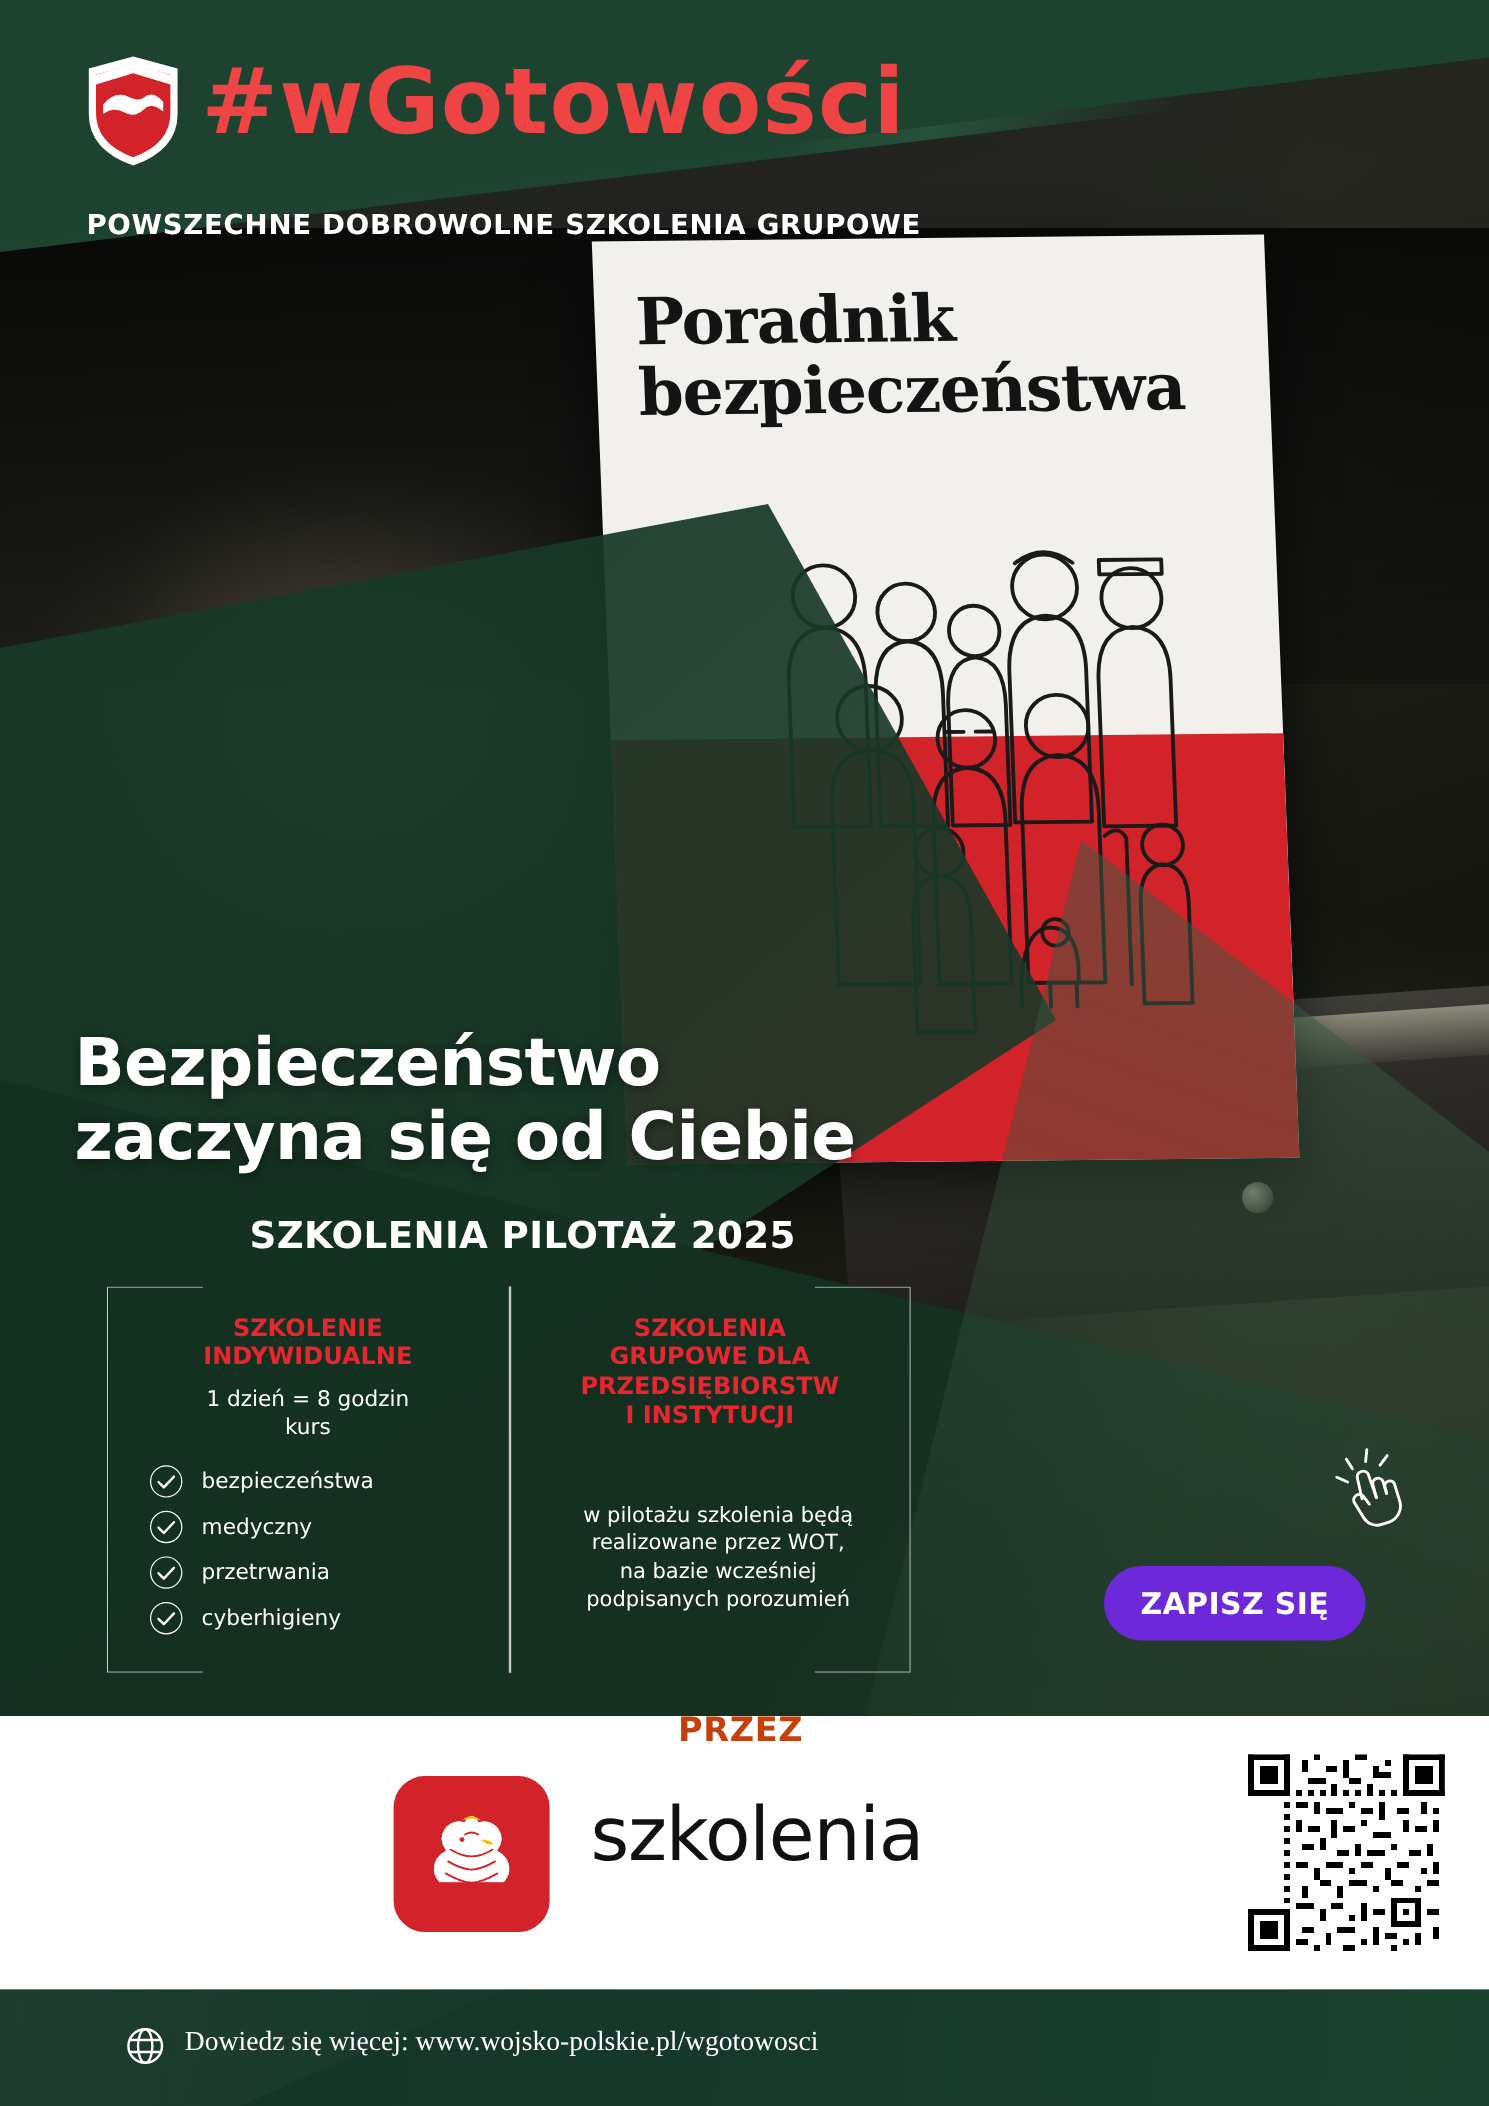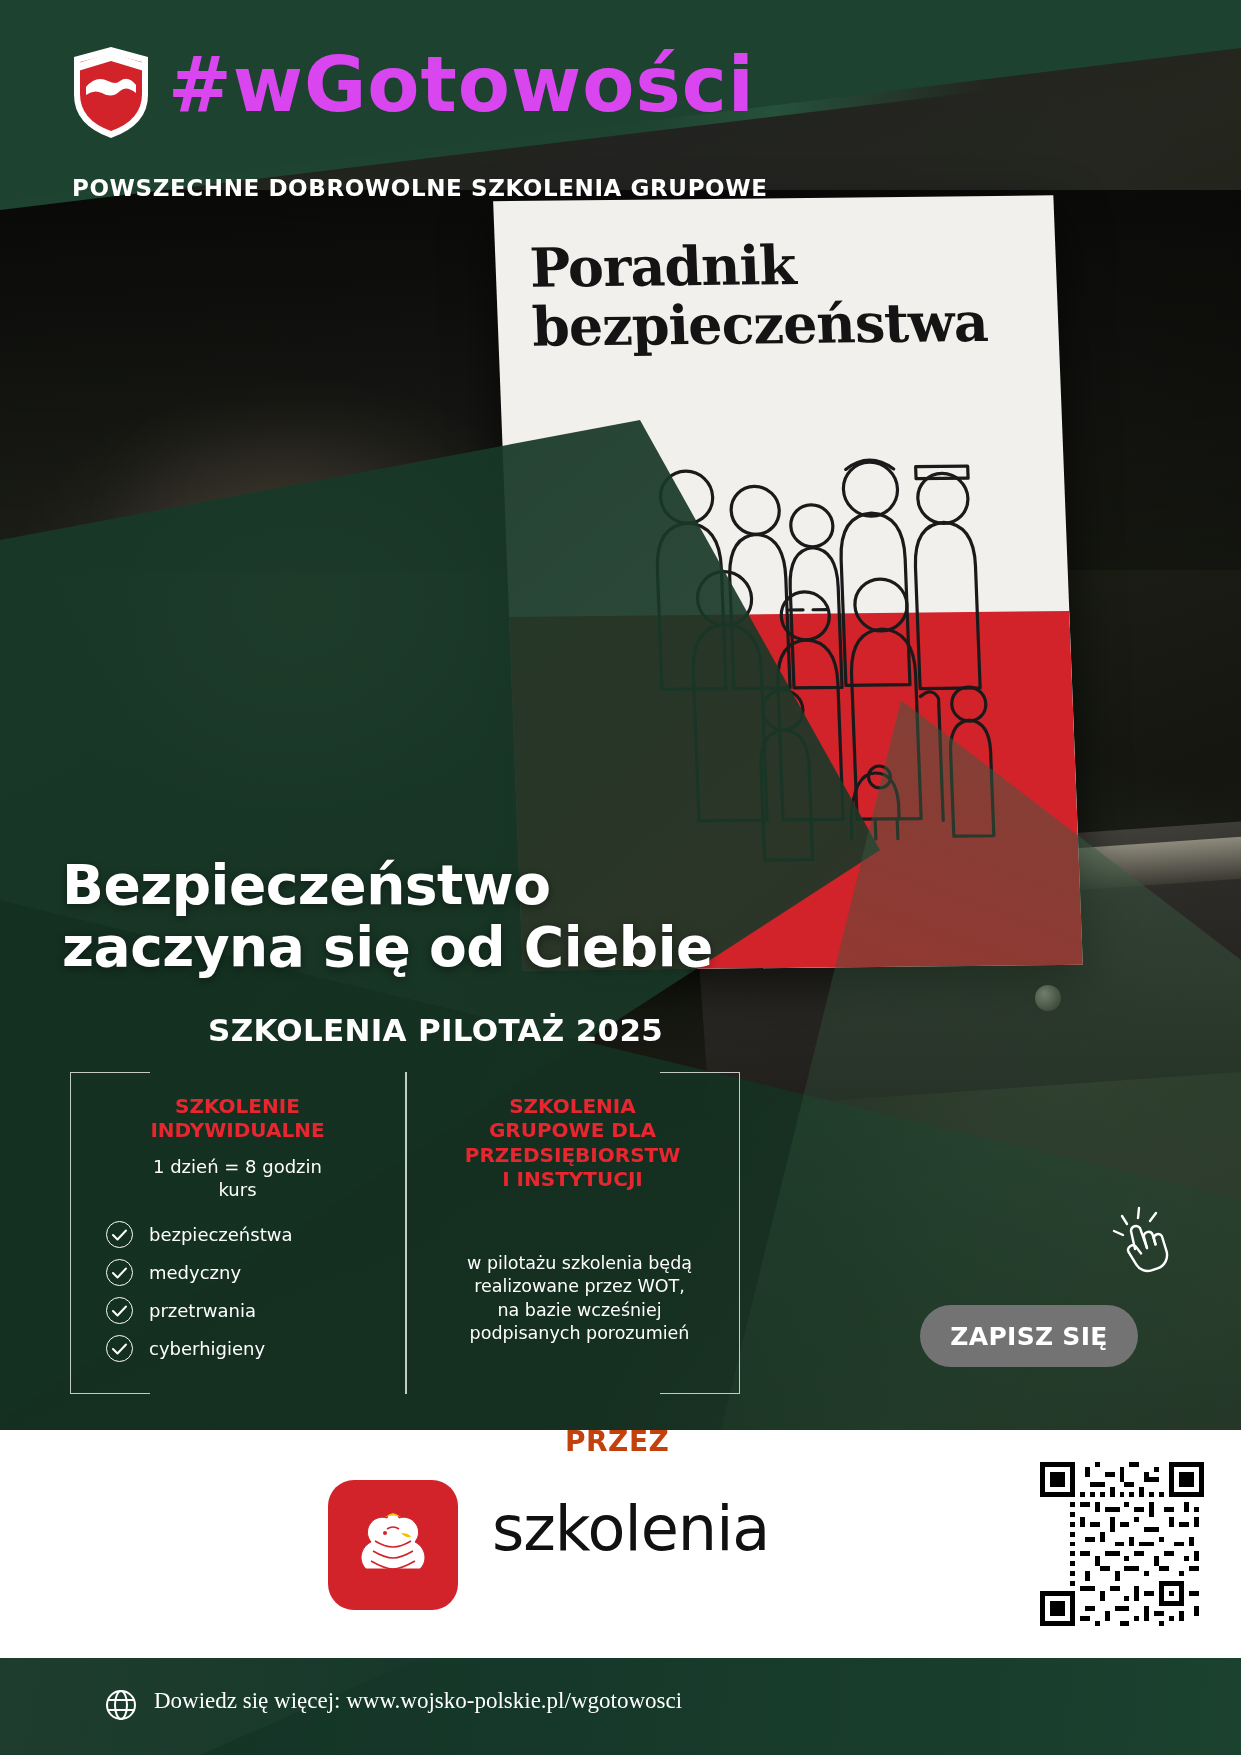--- a/index.html
+++ b/index.html
@@ -108,21 +108,21 @@
     position: absolute; right: 0; top: 700px; width: 520px; height: 730px;
     background: linear-gradient(200deg, rgba(58,92,66,.55), rgba(40,70,48,.25));
     clip-path: polygon(180px 0, 520px 260px, 520px 730px, 0 730px);
   }
 
   
   .header { position: absolute; left: 0; top: 0; width: 100%; height: 215px; z-index: 6; }
   .logo-shield { position: absolute; left: 70px; top: 45px; width: 82px; height: 95px; }
   .brand {
     position: absolute; left: 168px; top: 40px;
-    color: #d946ef; font-size: 76px; font-weight: 700;
+    color: #ef4444; font-size: 76px; font-weight: 700;
     letter-spacing: 1px;
     font-family: "DejaVu Sans", sans-serif;
   }
   .subtitle {
     position: absolute; left: 72px; top: 175px;
     color: #fff; font-size: 23px; font-weight: 700;
     letter-spacing: .6px;
     font-family: "DejaVu Sans", sans-serif;
   }
 
@@ -135,21 +135,21 @@
     text-shadow: 0 2px 10px rgba(0,0,0,.45);
   }
   .pilot-label {
     position: absolute; left: 208px; top: 1012px; z-index: 7;
     color: #fff; font-size: 31px; font-weight: 700; letter-spacing: .3px;
     font-family: "DejaVu Sans", sans-serif;
   }
 
   
   .boxes {
-    position: absolute; left: 70px; top: 1072px; width: 670px; height: 322px; z-index: 7;
+    position: absolute; left: 89px; top: 1072px; width: 670px; height: 322px; z-index: 7;
   }
   .box-frame {
     position: absolute; inset: 0;
     border: 1.5px solid rgba(255,255,255,.75);
     clip-path: polygon(0 0, 80px 0, 80px 1.5px, calc(100% - 80px) 1.5px, calc(100% - 80px) 0, 100% 0, 100% 100%, calc(100% - 80px) 100%, calc(100% - 80px) calc(100% - 1.5px), 80px calc(100% - 1.5px), 80px 100%, 0 100%);
   }
   .box-divider {
     position: absolute; left: 50%; top: 0; width: 1.5px; height: 100%;
     background: rgba(255,255,255,.75);
   }
@@ -176,21 +176,21 @@
   .check-label { color: #fff; font-size: 18px; margin-left: 16px; font-family: "DejaVu Sans", sans-serif; }
   .col-body {
     text-align: center; color: #fff; font-size: 17.5px; line-height: 1.35;
     padding: 60px 14px 0 28px;
     font-family: "DejaVu Sans", sans-serif;
   }
 
   
   .cta {
     position: absolute; left: 920px; top: 1305px; width: 218px; height: 62px;
-    background: #737373; border-radius: 34px; z-index: 8;
+    background: #6d28d9; border-radius: 34px; z-index: 8;
     display: flex; align-items: center; justify-content: center;
     color: #fff; font-size: 25px; font-weight: 700; letter-spacing: .3px;
     cursor: pointer;
     font-family: "DejaVu Sans", sans-serif;
   }
   .click-icon { position: absolute; left: 1105px; top: 1205px; width: 78px; height: 78px; z-index: 8; }
 
   
   .white-band {
     position: absolute; left: 0; top: 1430px; width: 100%; height: 228px;

